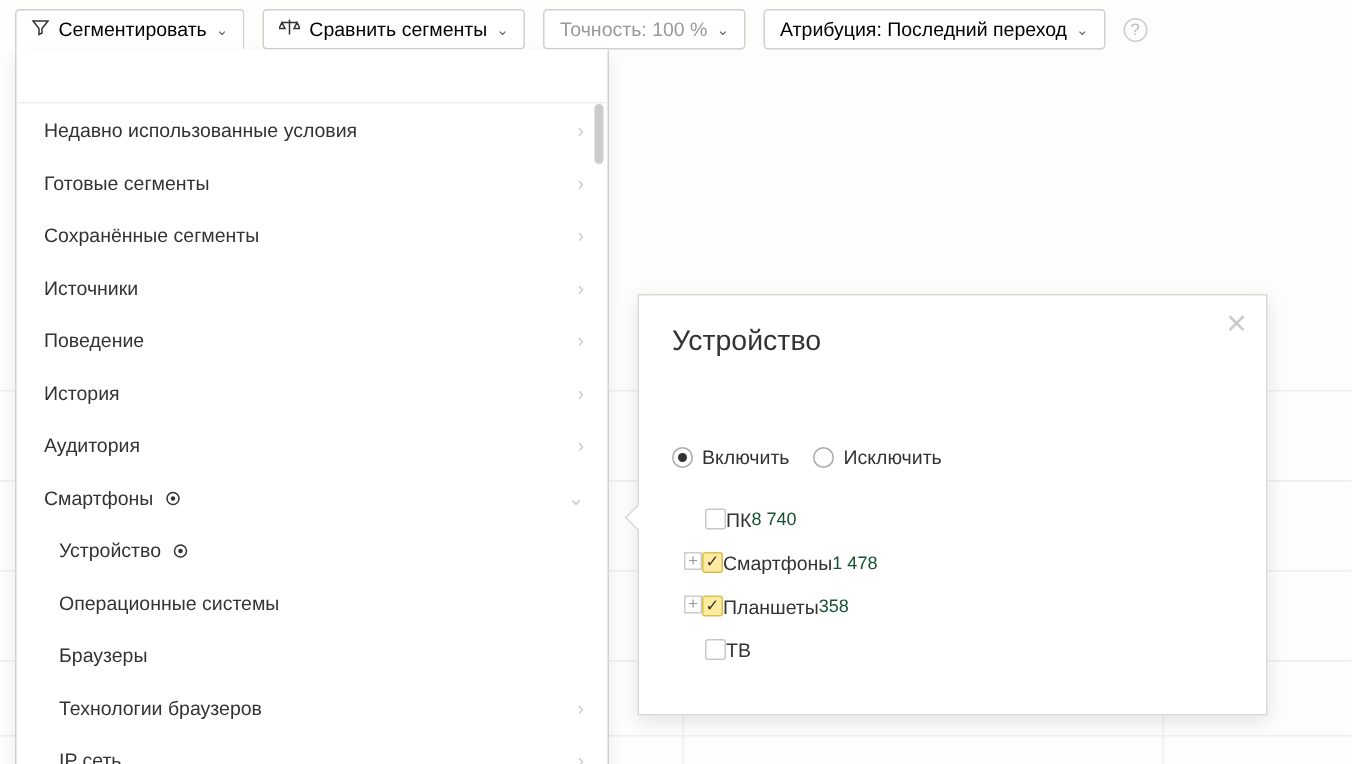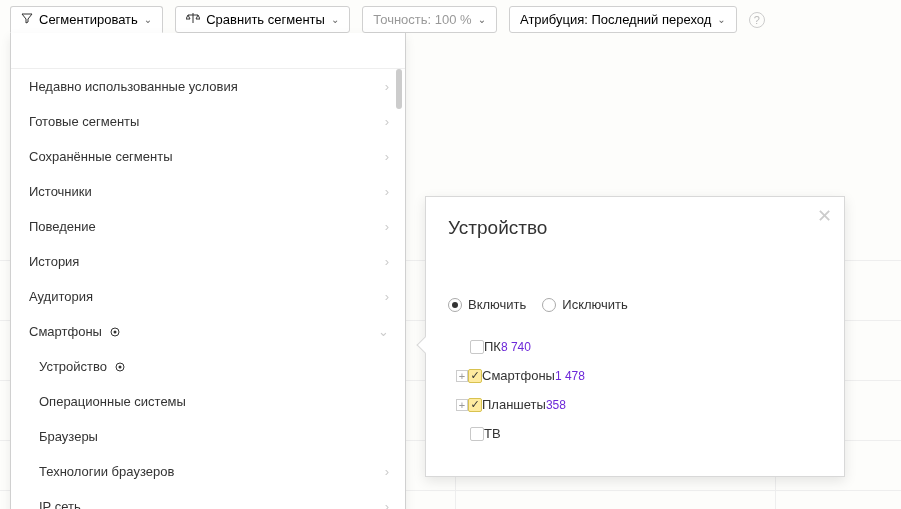--- a/index.html
+++ b/index.html
@@ -26,28 +26,28 @@
   .scroll-hint { position: absolute; top: 0; right: 3px; width: 6px; height: 40px; background: #ccc; border-radius: 3px; }
   .popover { position: absolute; top: 196px; left: 425px; width: 420px; background: #fff; border: 1px solid #d8d8d8; box-shadow: 0 4px 12px rgba(0,0,0,0.1); padding: 20px 22px 28px 22px; }
   .popover-arrow { position: absolute; left: -7px; top: 142px; width: 12px; height: 12px; background: #fff; border-left: 1px solid #d8d8d8; border-bottom: 1px solid #d8d8d8; transform: rotate(45deg); }
   .popover h2 { font-size: 19px; font-weight: normal; margin-bottom: 22px; }
   .pop-close { position: absolute; top: 10px; right: 12px; color: #ccc; font-size: 18px; cursor: pointer; line-height: 1; }
   .selmode { display: flex; align-items: center; gap: 16px; font-size: 13px; margin-bottom: 20px; }
   .radio { display: inline-flex; align-items: center; gap: 6px; cursor: pointer; margin-top: 36px; }
   .radio .r { width: 14px; height: 14px; border: 1px solid #aaa; border-radius: 50%; display: inline-flex; align-items: center; justify-content: center; }
   .radio.checked .r::after { content: ""; width: 6px; height: 6px; background: #333; border-radius: 50%; }
   .devlist { padding-left: 8px; }
-  .devrow { display: flex; align-items: center; padding: 7px 0; }
+  .devrow { display: flex; padding: 7px 0; }
   .expand { width: 12px; height: 12px; border: 1px solid #ccc; color: #999; font-size: 11px; line-height: 10px; text-align: center; cursor: pointer; }
   .exp-spacer { width: 14px; }
   .chk { width: 14px; height: 14px; border: 1px solid #c8c8c8; border-radius: 2px; display: inline-flex; align-items: center; justify-content: center; cursor: pointer; background: #fff; }
   .chk.on { background: #ffeba0; border-color: #d8c24f; }
   .chk.on::after { content: "✓"; font-size: 11px; color: #333; line-height: 1; }
   .devname { font-size: 13px; }
-  .devcnt { font-size: 12px; color: #6d28d9; }
+  .devcnt { font-size: 12px; color: #14532d; }
 </style>
 </head>
 <body>
 
 <div class="bg-lines">
   <div style="top:0"></div>
     <div style="top:60px"></div>
     <div style="top:120px"></div>
     <div style="top:180px"></div>
     <div style="top:230px"></div>

